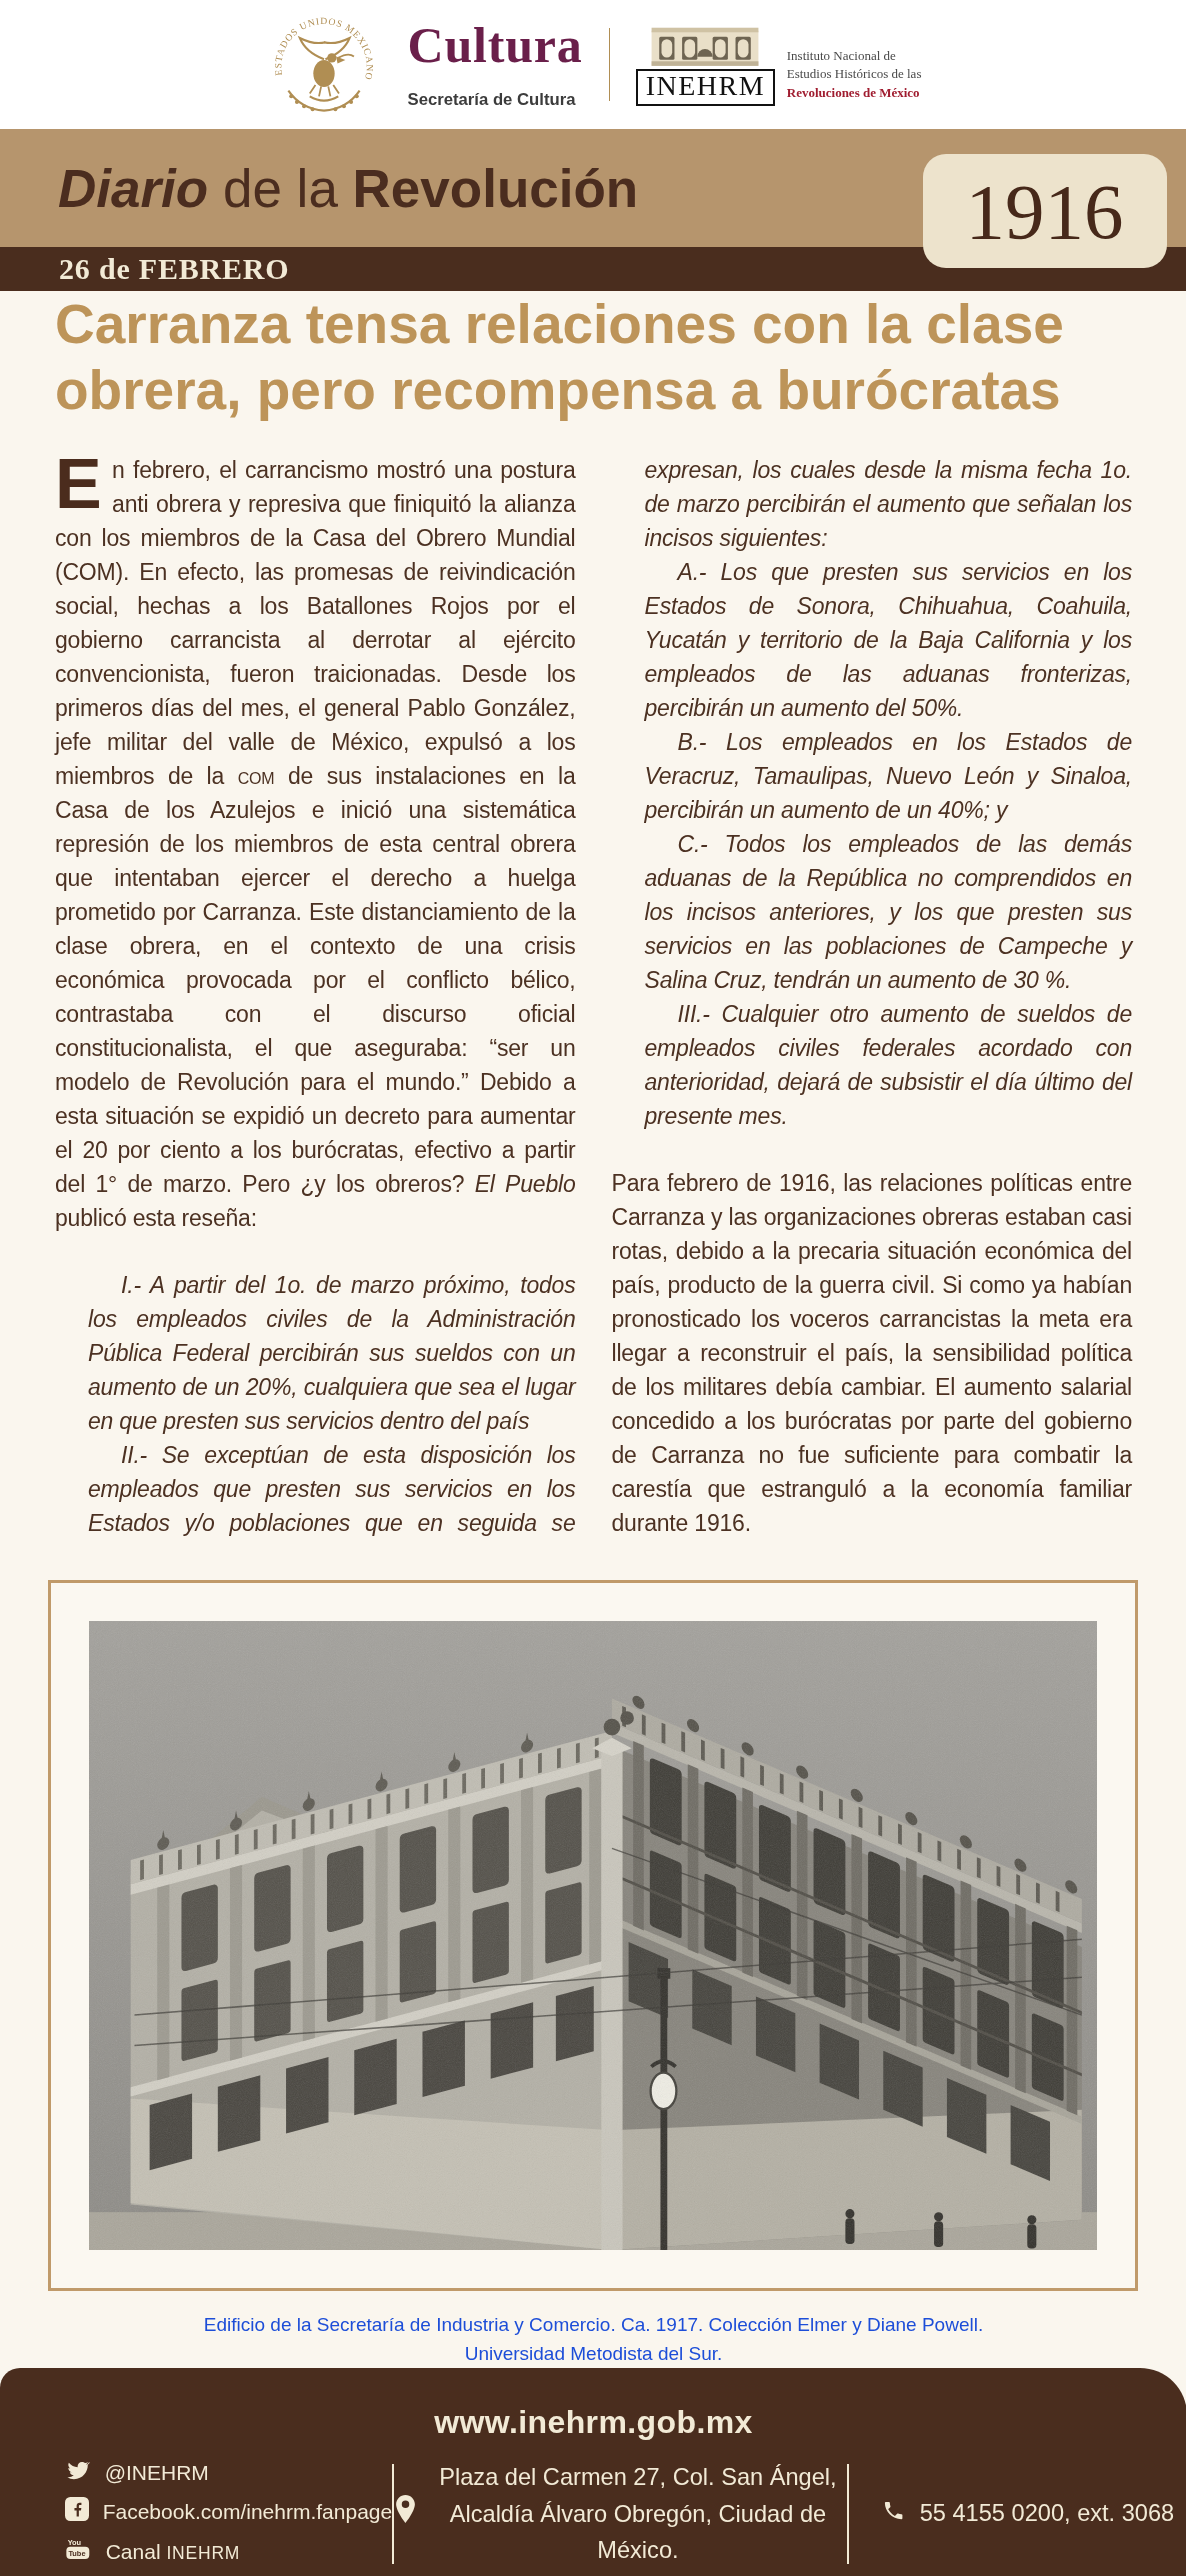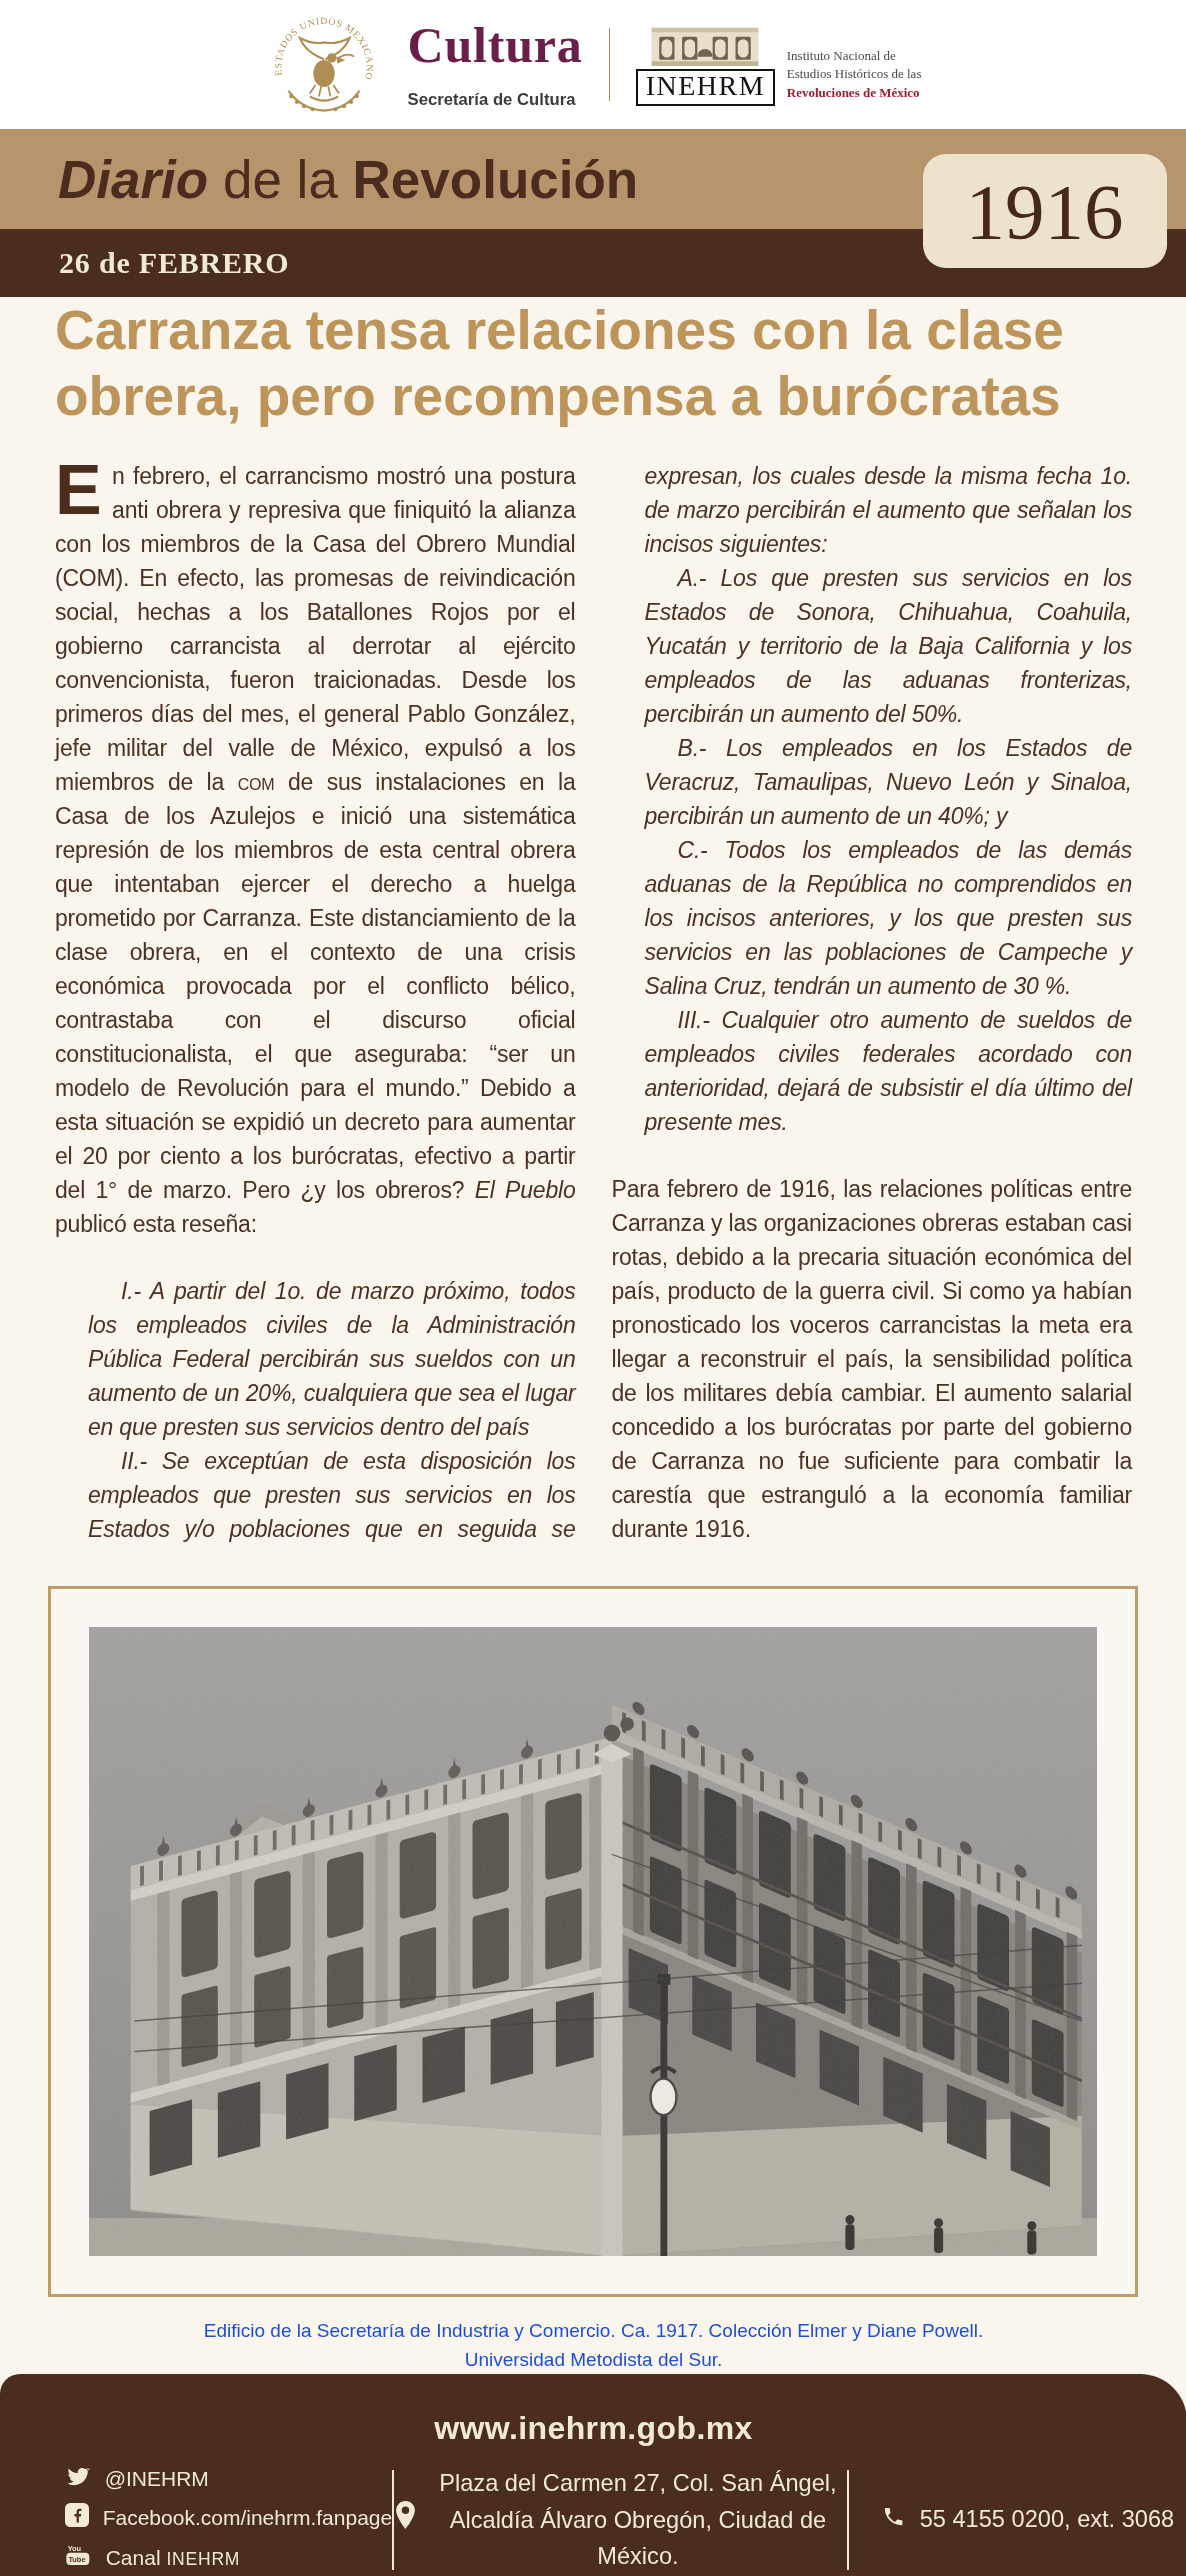--- a/index.html
+++ b/index.html
@@ -23,27 +23,27 @@
   .inehrm-block{ display:flex; align-items:flex-end; gap:12px; }
   .inehrm-left{ display:flex; flex-direction:column; align-items:center; }
   .inehrm-box{ border:2.3px solid #111; background:#fff; padding:0.8px 7.6px 2.3px;
     font-family:"Liberation Serif", serif; font-size:28px; letter-spacing:1.5px;
     color:#111; line-height:1.1; }
   .inehrm-text{ font-family:"Liberation Serif", serif; font-size:13px; color:#4a4a4a;
     line-height:1.4; padding-bottom:4.6px; }
   .inehrm-text .red{ color:#a01d30; font-weight:bold; }
   
   .masthead{ position:relative; }
-  .banner{ height:100px; background:#b6956d; display:flex; align-items:center;
+  .banner{ height:118px; background:#b6956d; display:flex; align-items:center;
     padding-left:58px; }
   .banner-title{ font-size:53px; color:#4b2d1f; line-height:1; letter-spacing:0; }
   .banner-title .t1{ font-weight:bold; font-style:italic; }
   .banner-title .t2{ font-weight:normal; }
   .banner-title .t3{ font-weight:bold; }
-  .datebar{ height:68px; background:#4a2d1e; display:flex; align-items:center;
+  .datebar{ height:44px; background:#4a2d1e; display:flex; align-items:center;
     padding-left:59px; }
   .date-text{ font-family:"Liberation Serif", serif; font-weight:bold; font-size:30px;
     color:#f2ead6; letter-spacing:0.8px; }
   .year-badge{
     position:absolute; top:25px; right:20.5px; width:244px; height:114px;
     background:#ede3cc; border-radius:23px; display:flex; align-items:center;
     justify-content:center; z-index:2;
   }
   .year-badge span{ font-family:"Liberation Serif", serif; font-size:79px;
     color:#47291a; line-height:1; }

